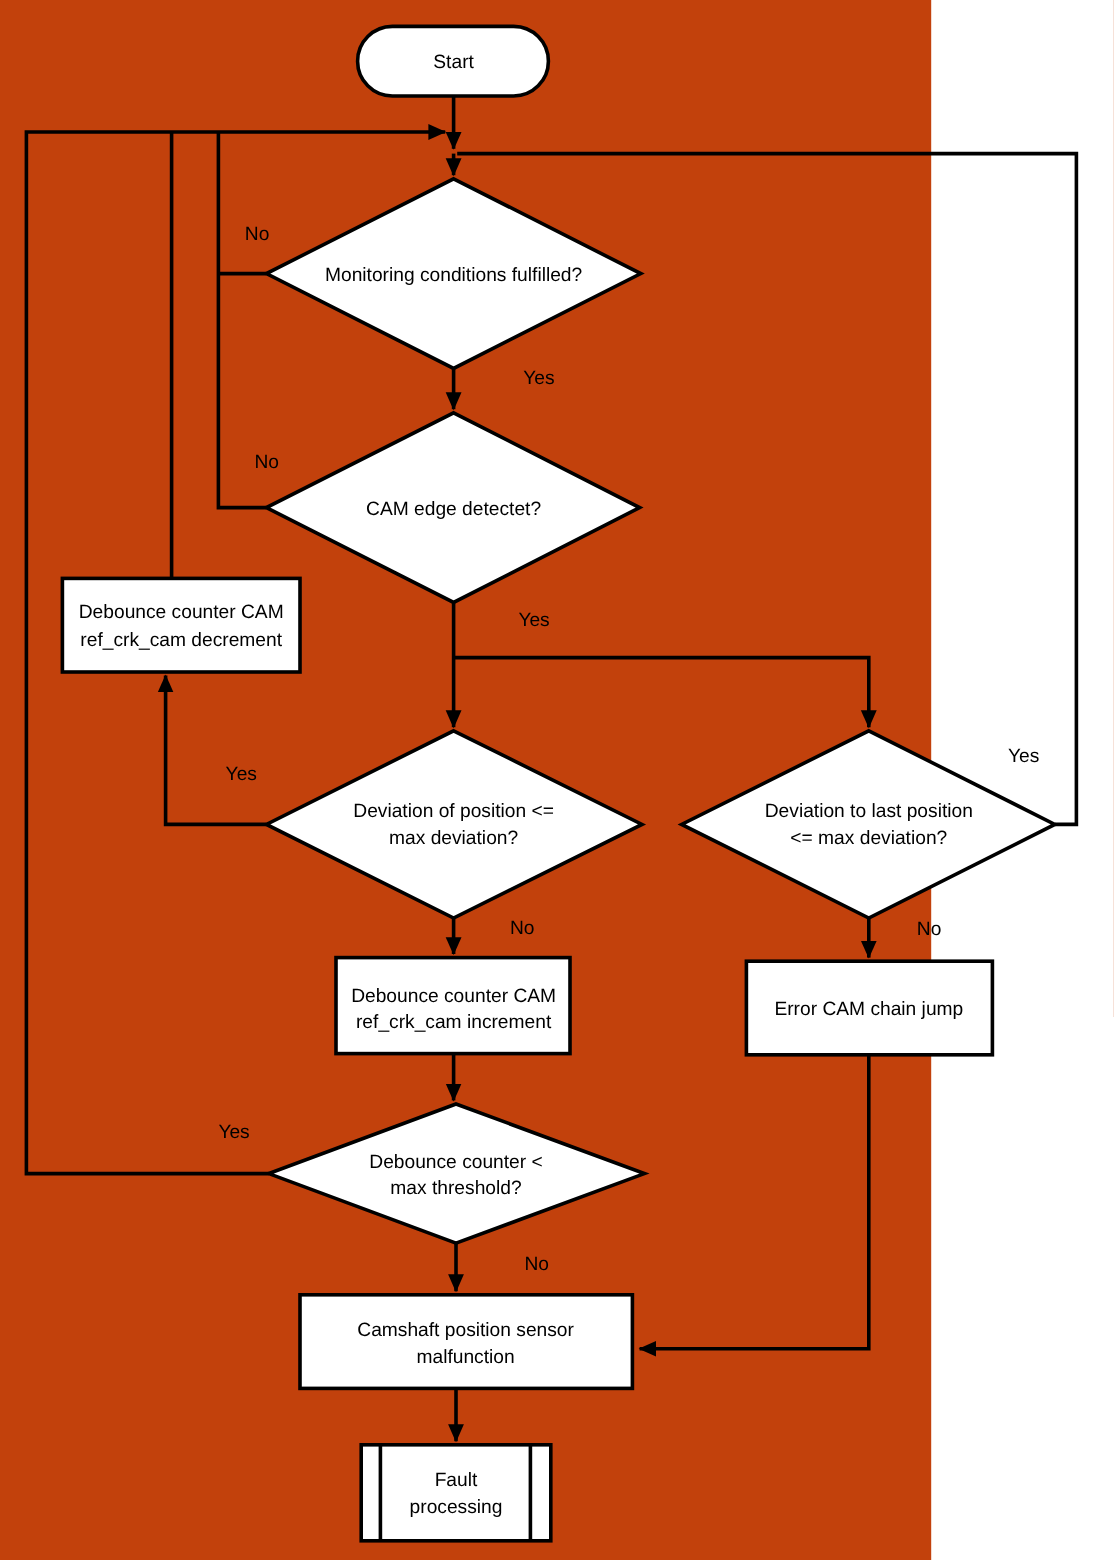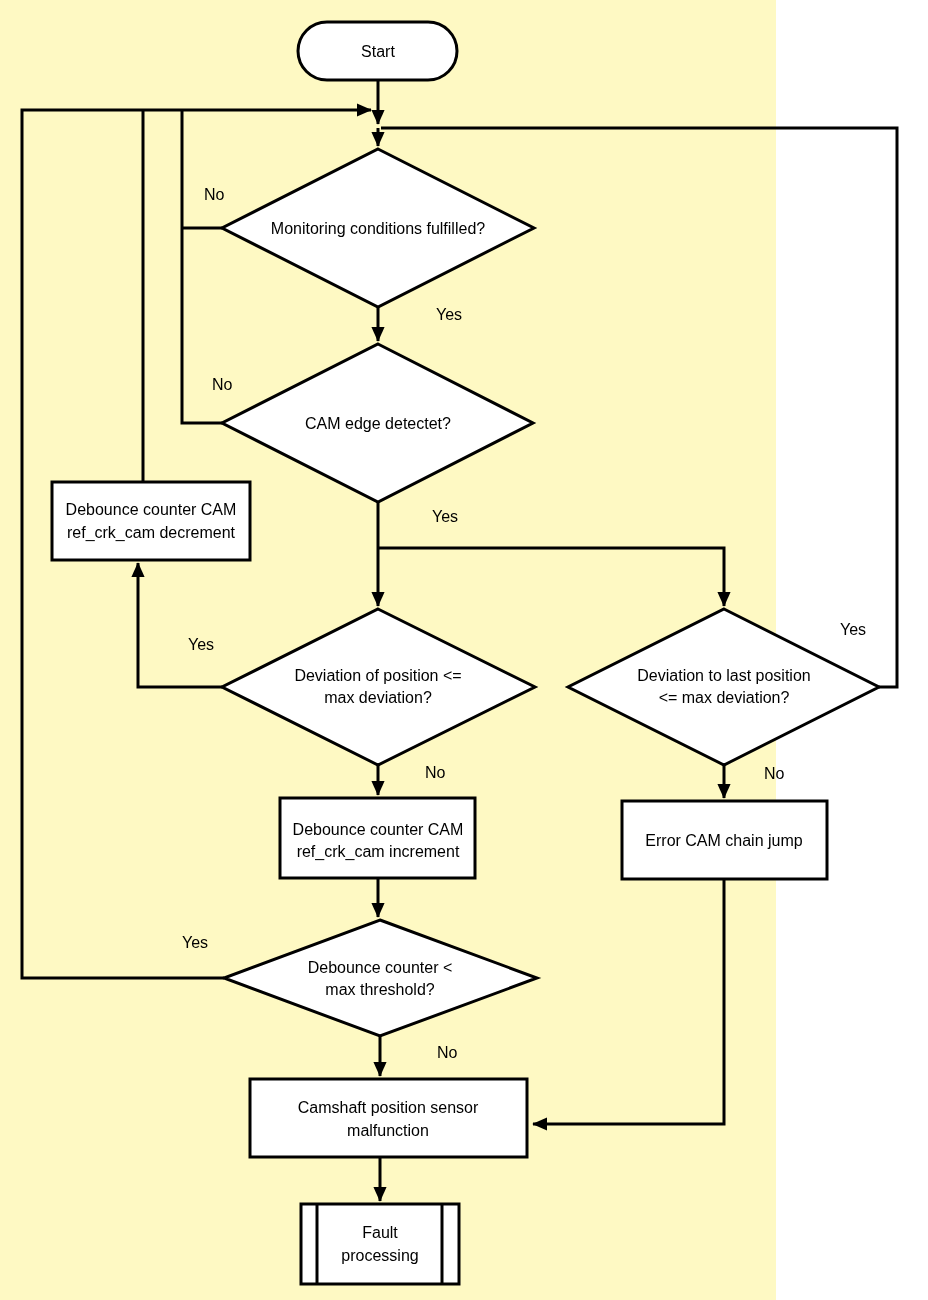--- a/index.html
+++ b/index.html
@@ -4,21 +4,21 @@
 <style>
   html, body {
     margin: 0;
     padding: 0;
     background: #ffffff;
   }
   .canvas {
     position: relative;
     width: 776px;
     height: 1300px;
-    background: #fef9c3;
+    background: #c2410c;
     font-family: "Liberation Sans", sans-serif;
   }
   svg text {
     font-family: "Liberation Sans", sans-serif;
     font-size: 16px;
     fill: #000000;
   }
   .shape {
     fill: #ffffff;
     stroke: #000000;

